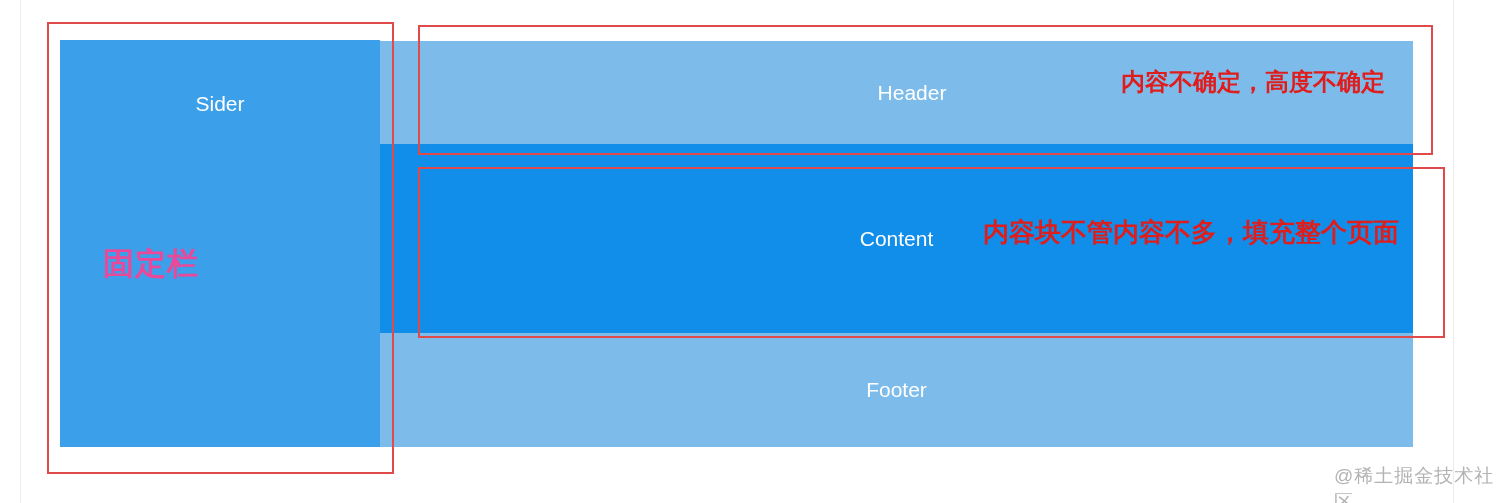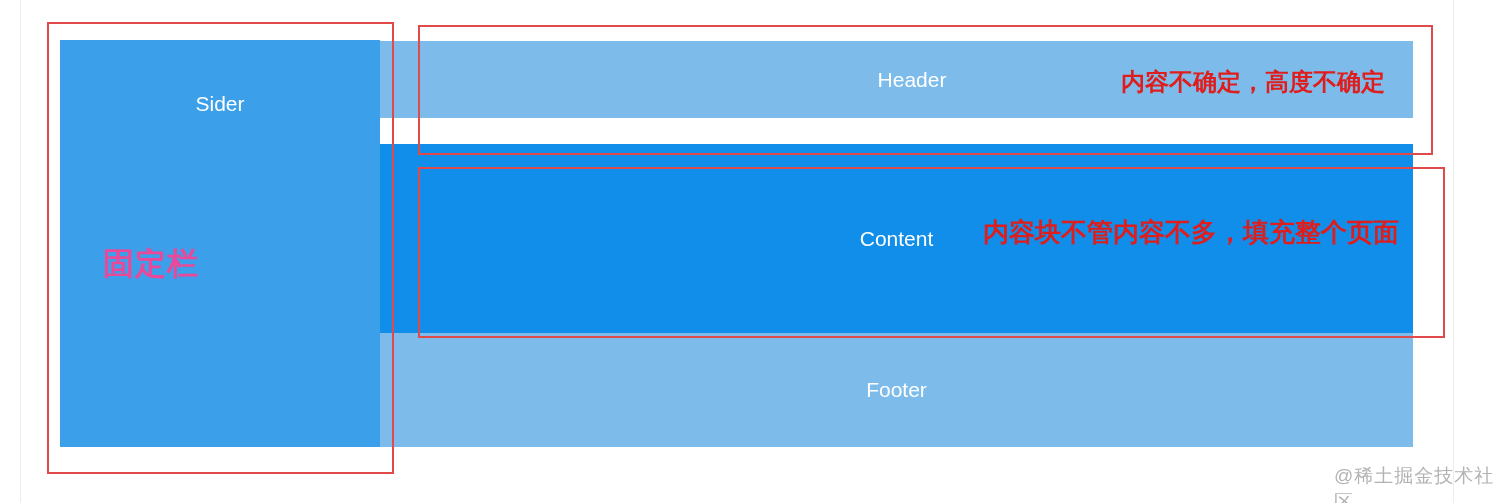--- a/index.html
+++ b/index.html
@@ -35,21 +35,21 @@
     justify-content: center;
     box-sizing: border-box;
   }
   .sider {
     left: 60px; top: 40px;
     width: 320px; height: 407px;
     flex-direction: column;
     justify-content: flex-start;
     padding-top: 52px;
   }
-  .header  { left: 380px; top: 41px;  width: 1033px; height: 77px; padding-left: 31px; }
+  .header  { left: 380px; top: 41px;  width: 1033px; height: 103px; padding-left: 31px; }
   .content { left: 380px; top: 144px; width: 1033px; height: 189px; }
   .footer  { left: 380px; top: 333px; width: 1033px; height: 114px; }
 
   
   .red-box {
     position: absolute;
     border: 2px solid rgba(224, 74, 74, 0.85);
     box-sizing: border-box;
     background: transparent;
   }

